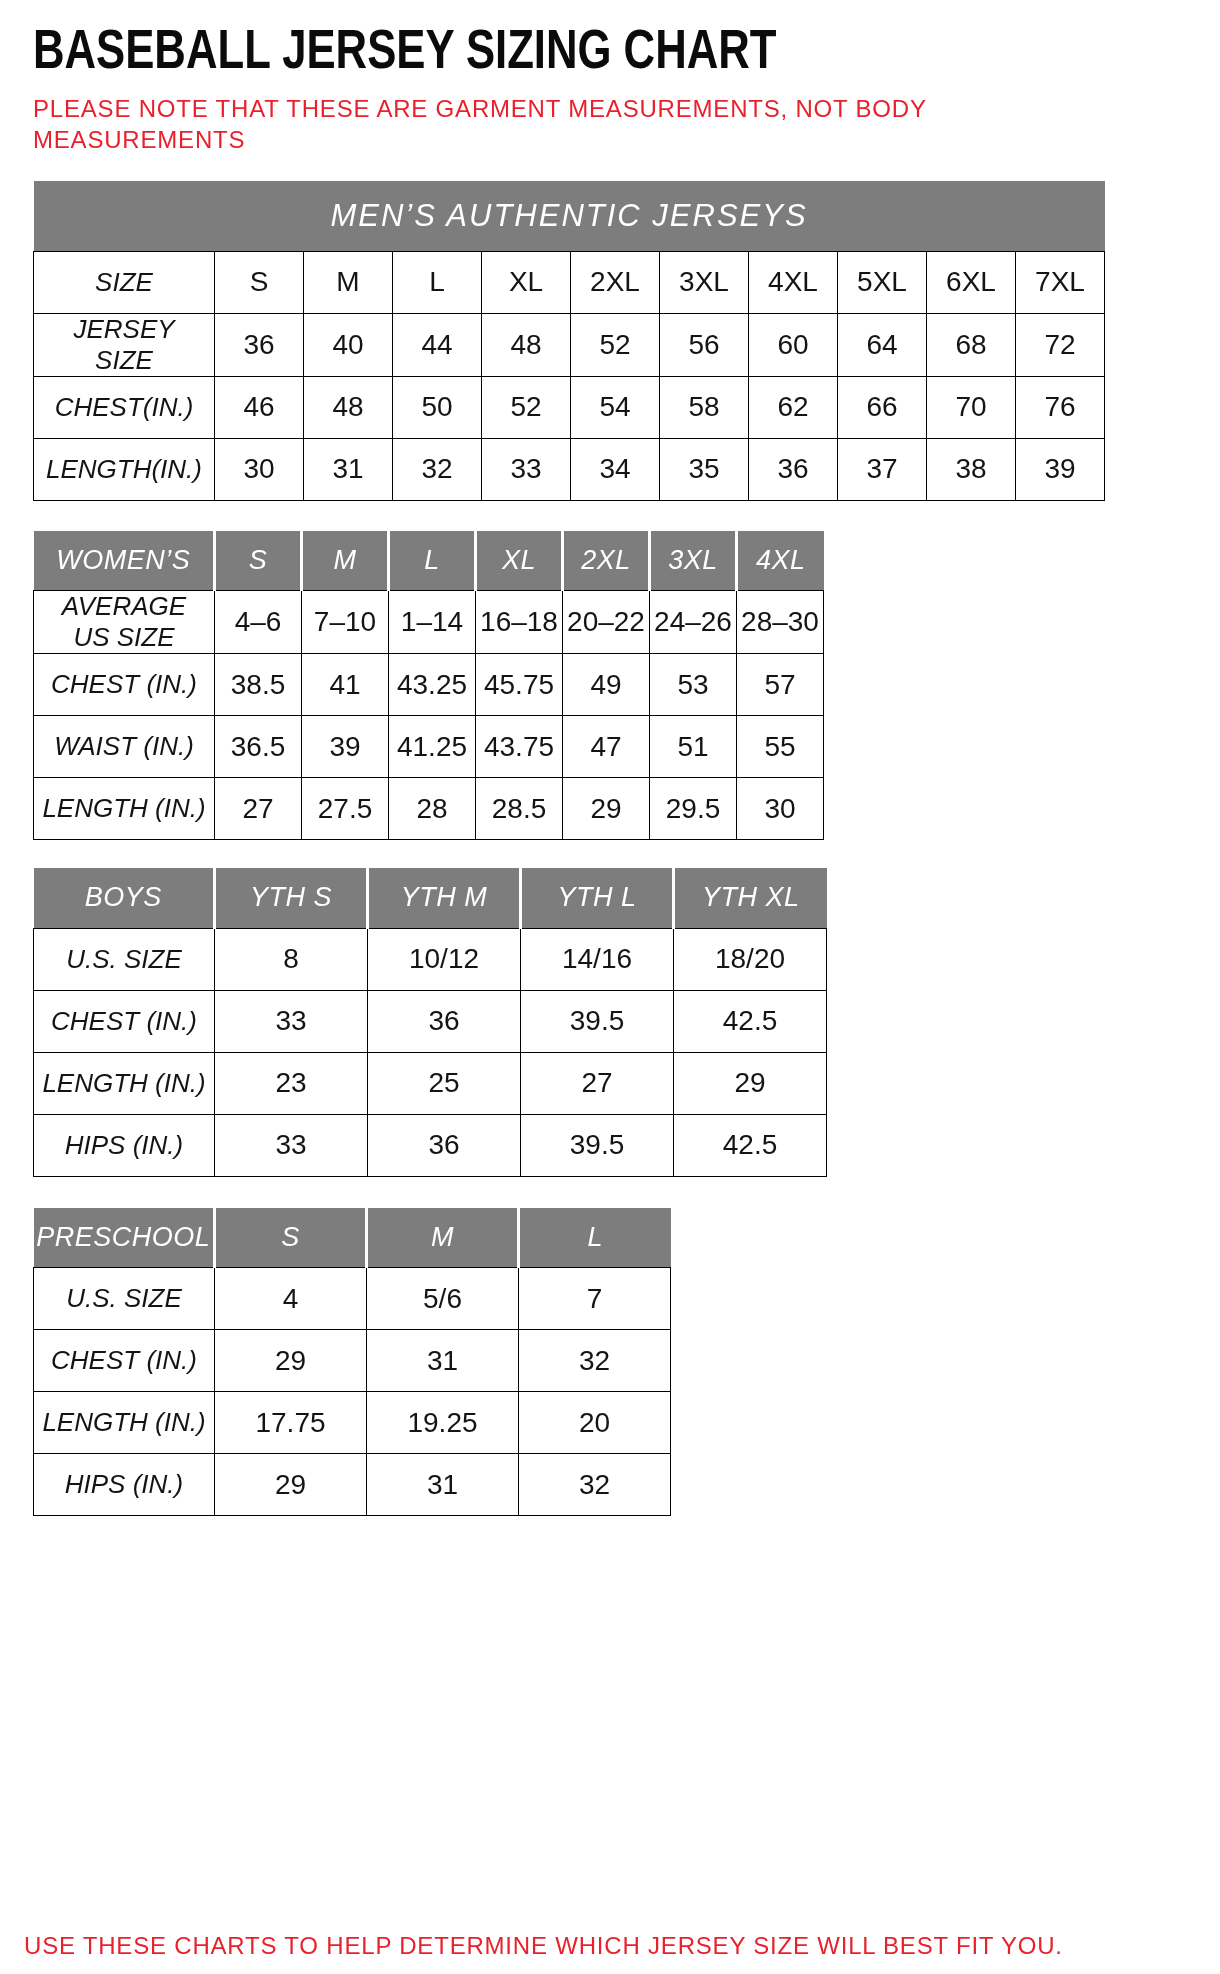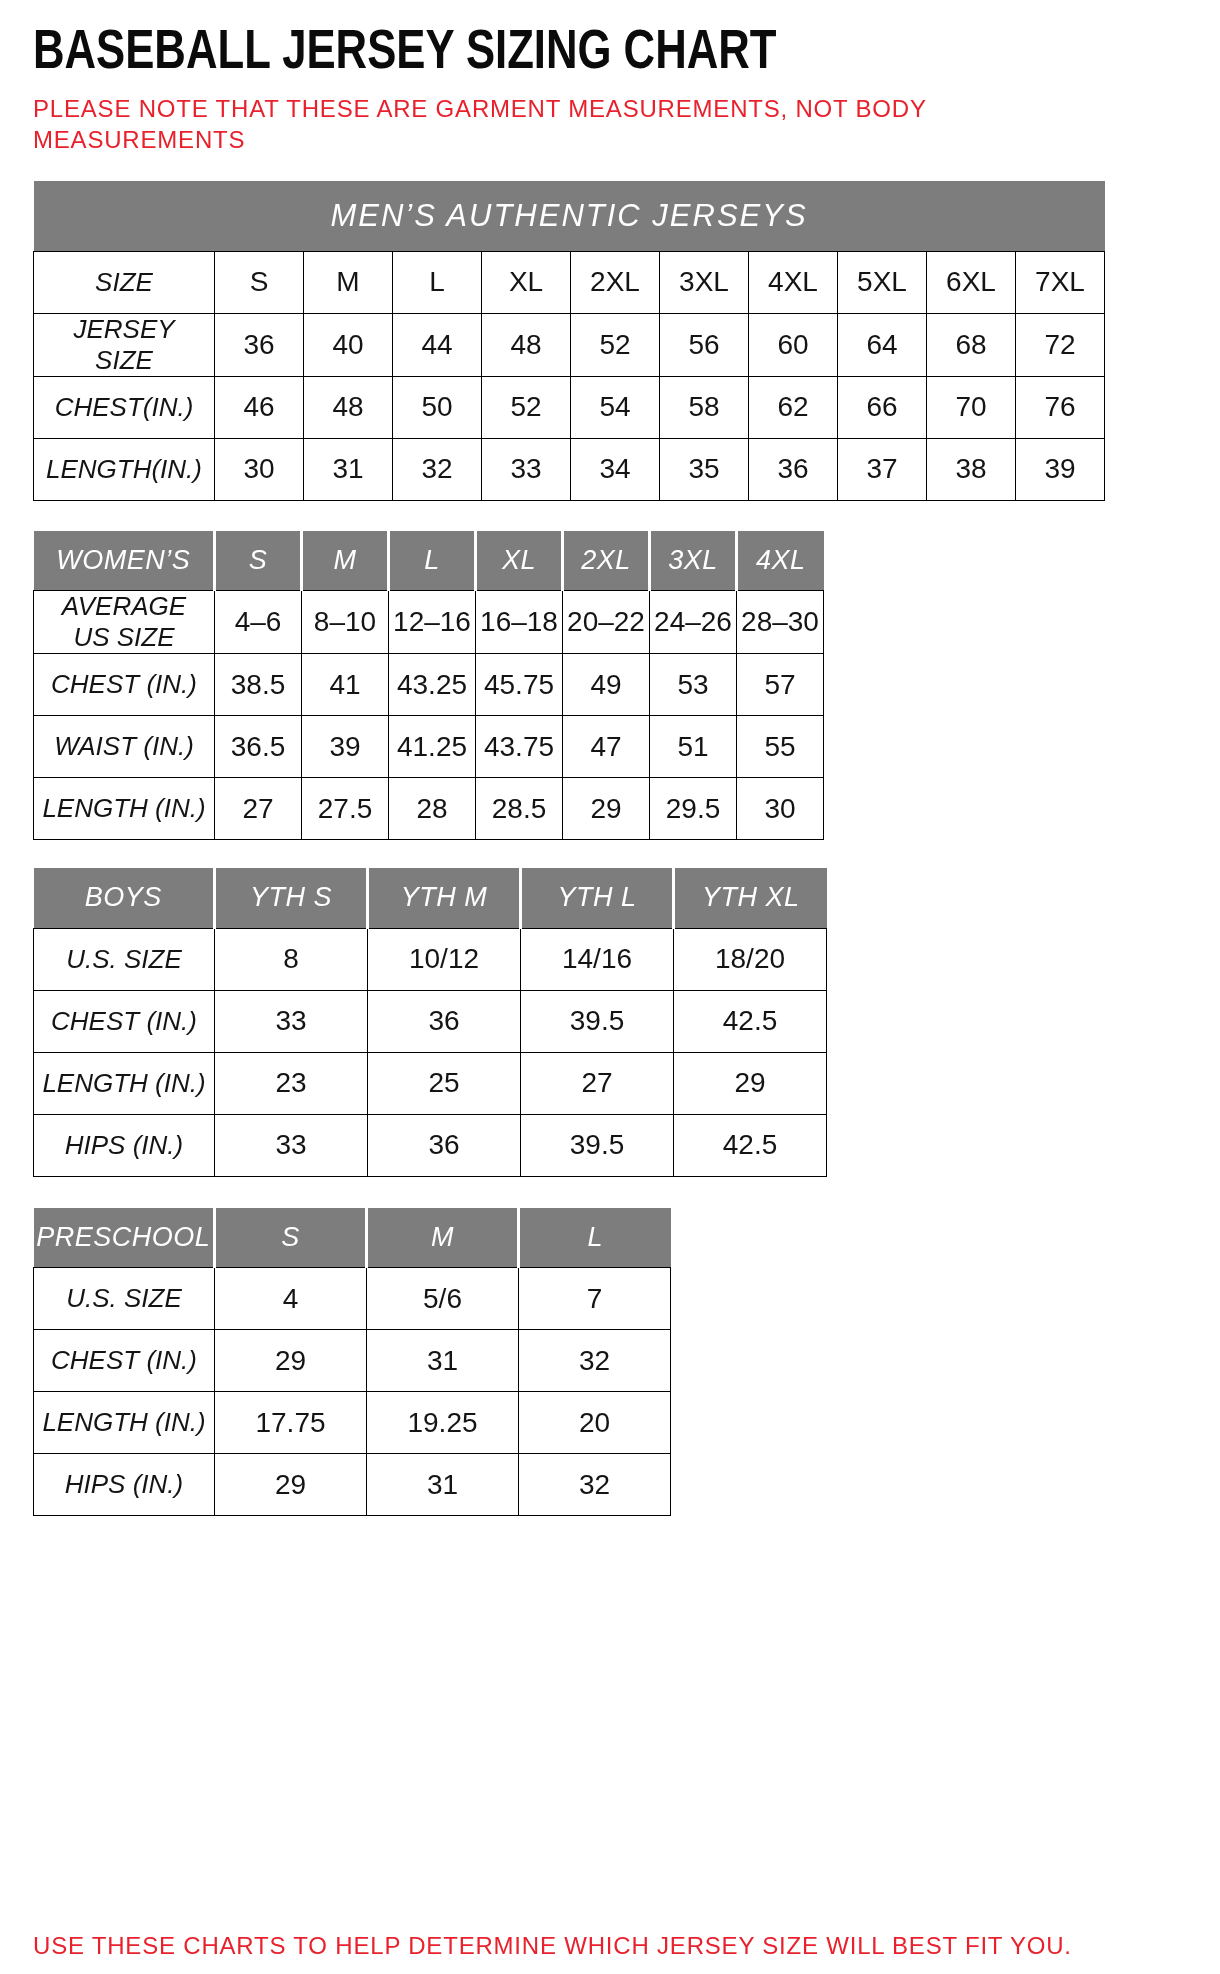--- a/index.html
+++ b/index.html
@@ -92,21 +92,21 @@
   .boys{width:793px;margin-top:28px;}
   .boys col.c-label{width:181px;}
   .boys col.c-size{width:153px;}
 
   .preschool{width:637px;margin-top:31px;}
   .preschool col.c-label{width:181px;}
   .preschool col.c-size{width:152px;}
 
   .footer-note{
     position:absolute;
-    left:33px;
+    left:24px;
     bottom:14px;
     margin:0;
     color:var(--red);
     font-size:24px;
     letter-spacing:0.8px;
     white-space:nowrap;
     font-weight:400;
   }
 </style>
 </head>
@@ -198,22 +198,22 @@
           <th>XL</th>
           <th>2XL</th>
           <th>3XL</th>
           <th>4XL</th>
         </tr>
     </thead>
     <tbody>
         <tr>
           <th class="row-label">AVERAGE US SIZE</th>
           <td>4–6</td>
-          <td>8–10</td>
-          <td>12–16</td>
+          <td>7–10</td>
+          <td>1–14</td>
           <td>16–18</td>
           <td>20–22</td>
           <td>24–26</td>
           <td>28–30</td>
         </tr>
         <tr>
           <th class="row-label">CHEST (IN.)</th>
           <td>38.5</td>
           <td>41</td>
           <td>43.25</td>

